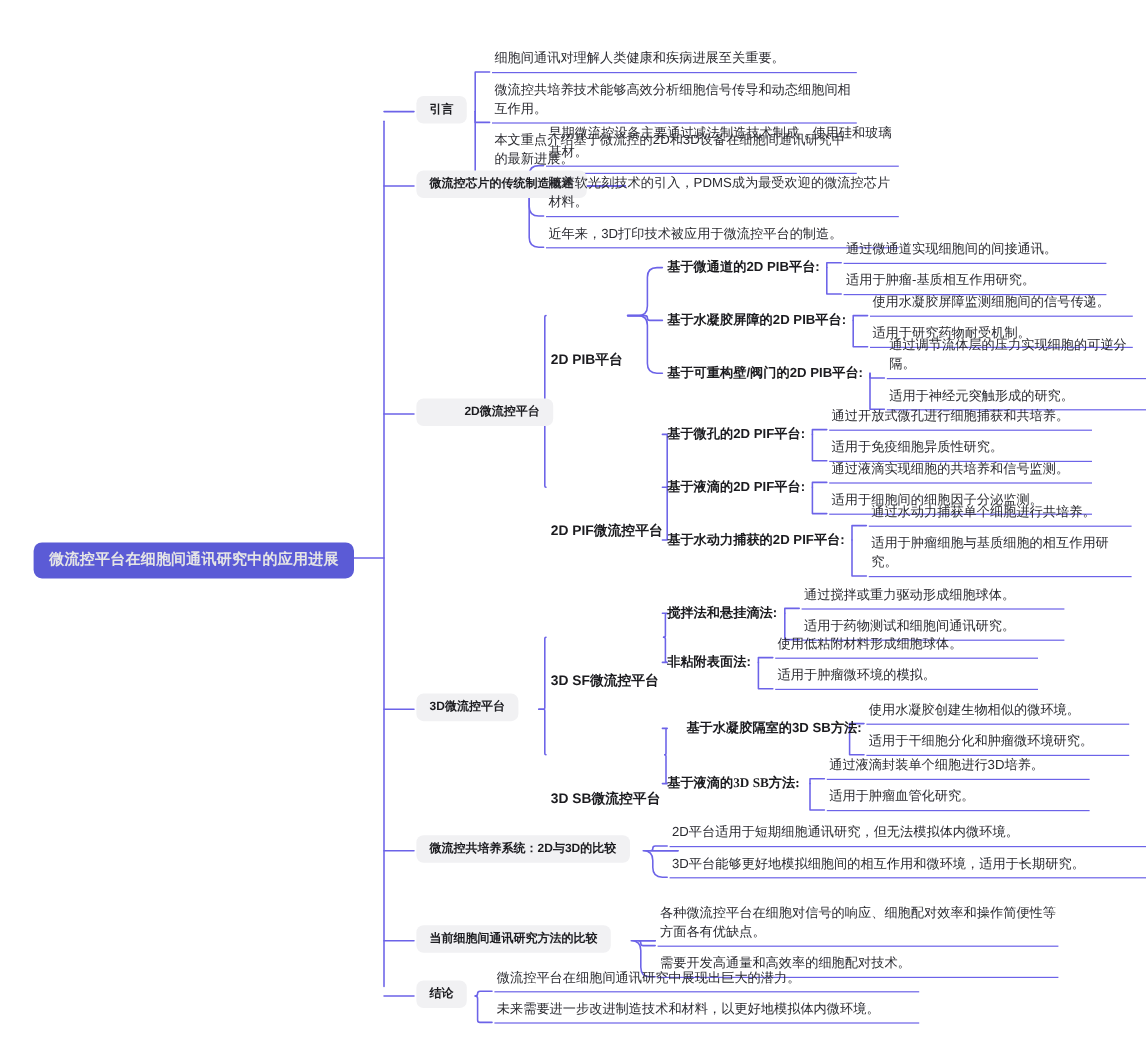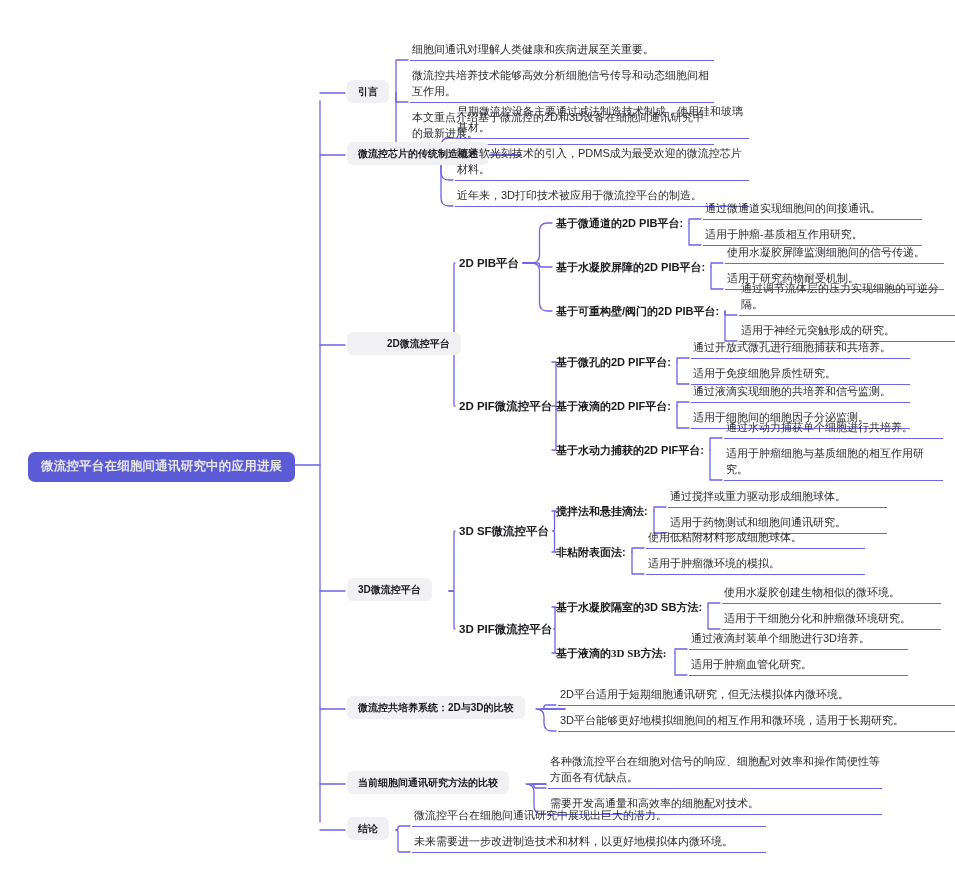--- a/index.html
+++ b/index.html
@@ -37,20 +37,21 @@
     line-height:1.3;
   }
 
   
   .lvl2{
     color:#1b1b1f;
     font-weight:700;
     font-size:11.5px;
     line-height:1.3;
     padding:2px 0;
+    margin-top:37px;
   }
 
   
   .lvl3{
     color:#1b1b1f;
     font-weight:700;
     font-size:11px;
     line-height:1.3;
     padding:2px 0;
   }
@@ -159,22 +160,22 @@
       <div class="node leaf" style="left: 724px; top: 419px; width: 215px;">通过水动力捕获单个细胞进行共培养。</div>
       <div class="node leaf" style="left: 724px; top: 445px; width: 215px;">适用于肿瘤细胞与基质细胞的相互作用研究。</div>
       <div class="node lvl1" style="left: 347px; top: 578px;">3D微流控平台</div>
       <div class="node lvl2" style="left: 459px; top: 522px;">3D SF微流控平台</div>
       <div class="node lvl3" style="left: 556px; top: 502px;">搅拌法和悬挂滴法:</div>
       <div class="node leaf" style="left: 668px; top: 488px; width: 215px;">通过搅拌或重力驱动形成细胞球体。</div>
       <div class="node leaf" style="left: 668px; top: 514px; width: 215px;">适用于药物测试和细胞间通讯研究。</div>
       <div class="node lvl3" style="left: 556px; top: 543px;">非粘附表面法:</div>
       <div class="node leaf" style="left: 646px; top: 529px; width: 215px;">使用低粘附材料形成细胞球体。</div>
       <div class="node leaf" style="left: 646px; top: 555px; width: 215px;">适用于肿瘤微环境的模拟。</div>
-      <div class="node lvl2" style="left: 459px; top: 620px;">3D PIF微流控平台</div>
-      <div class="node lvl3" style="left: 556px; top: 598px;">基于水凝胶隔室的3D SB方法:</div>
+      <div class="node lvl2" style="left: 459px; top: 620px;">3D SB微流控平台</div>
+      <div class="node lvl3" style="left: 572px; top: 598px;">基于水凝胶隔室的3D SB方法:</div>
       <div class="node leaf" style="left: 722px; top: 584px; width: 215px;">使用水凝胶创建生物相似的微环境。</div>
       <div class="node leaf" style="left: 722px; top: 610px; width: 215px;">适用于干细胞分化和肿瘤微环境研究。</div>
       <div class="node lvl3" style="left: 556px; top: 644px; font-family: Liberation Serif, serif;">基于液滴的3D SB方法:</div>
       <div class="node leaf" style="left: 689px; top: 630px; width: 215px;">通过液滴封装单个细胞进行3D培养。</div>
       <div class="node leaf" style="left: 689px; top: 656px; width: 215px;">适用于肿瘤血管化研究。</div>
       <div class="node lvl1" style="left: 347px; top: 696px;">微流控共培养系统：2D与3D的比较</div>
       <div class="node leaf" style="left: 558px; top: 686px; width: 430px;">2D平台适用于短期细胞通讯研究，但无法模拟体内微环境。</div>
       <div class="node leaf" style="left: 558px; top: 712px; width: 430px;">3D平台能够更好地模拟细胞间的相互作用和微环境，适用于长期研究。</div>
       <div class="node lvl1" style="left: 347px; top: 771px;">当前细胞间通讯研究方法的比较</div>
       <div class="node leaf" style="left: 548px; top: 753px; width: 330px;">各种微流控平台在细胞对信号的响应、细胞配对效率和操作简便性等方面各有优缺点。</div>

